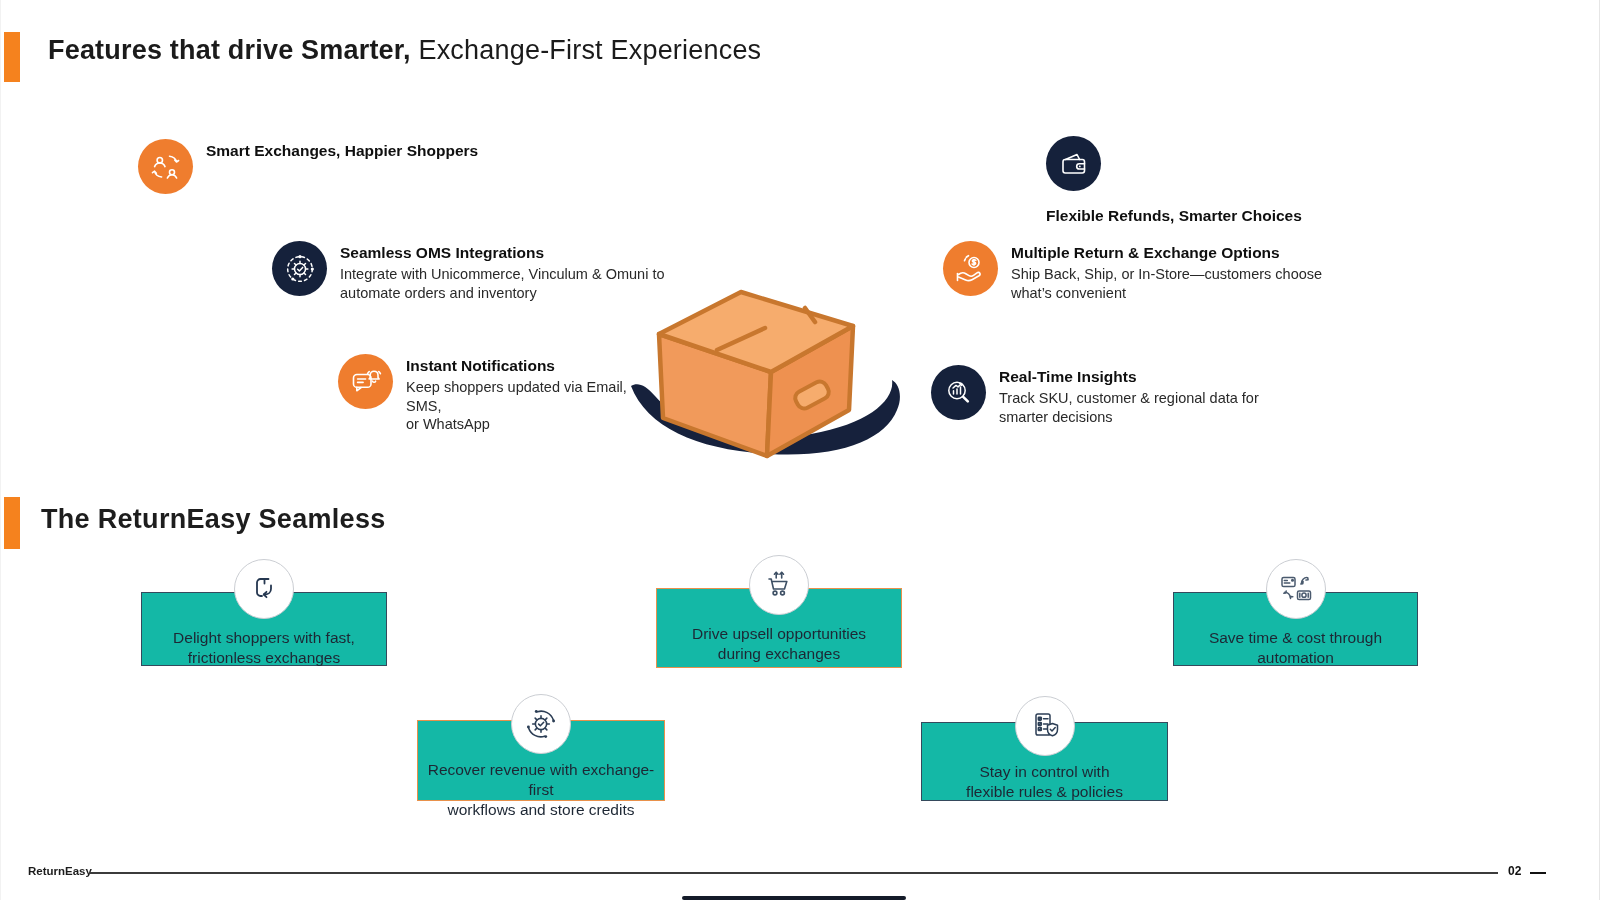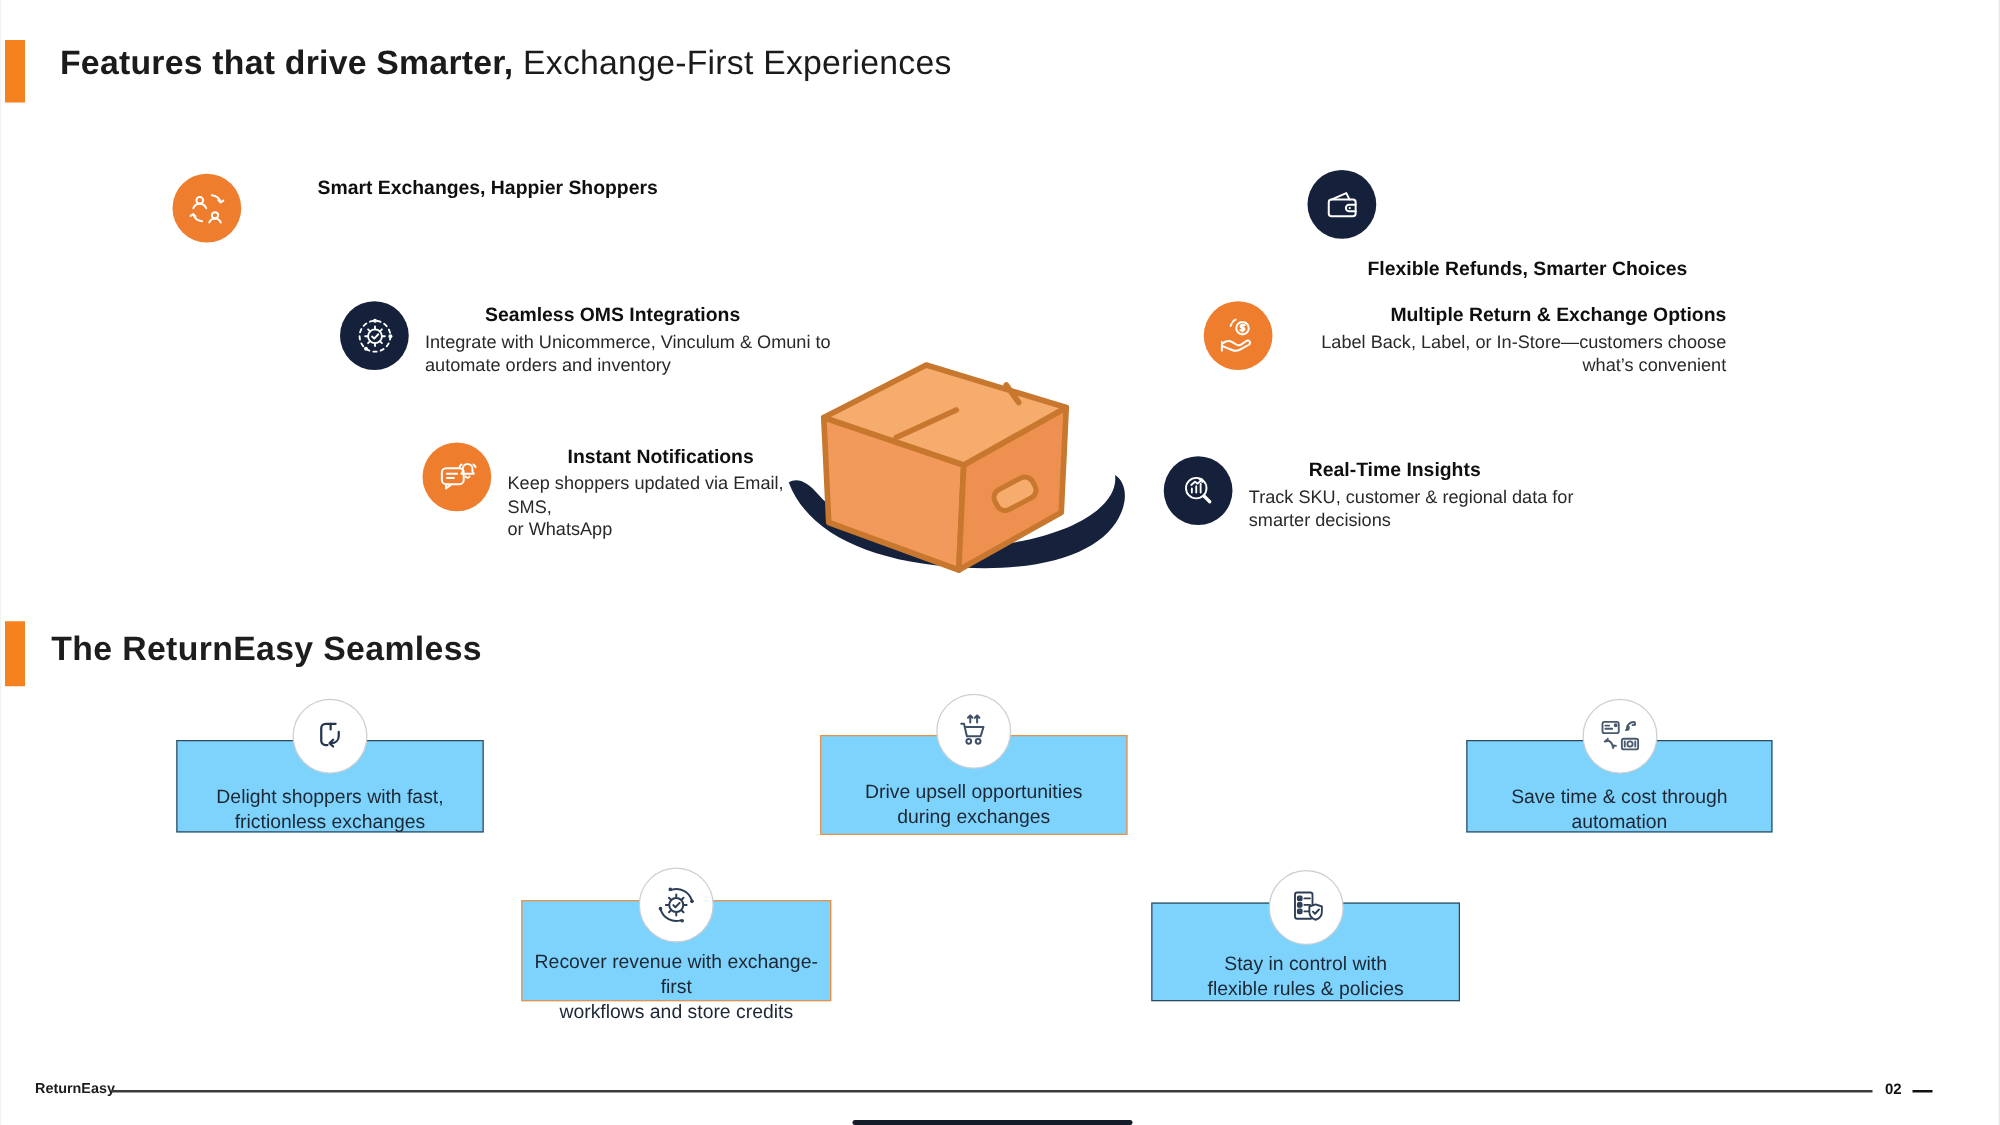--- a/index.html
+++ b/index.html
@@ -30,26 +30,26 @@
   }
   
   .feature { position:absolute; display:flex; gap:13px; }
   .fe-circle {
     flex:0 0 auto; width:55px; height:55px; border-radius:50%;
     display:flex; align-items:center; justify-content:center;
   }
   .fe-circle.orange { background:#EF7D2E; }
   .fe-circle.navy   { background:#15213B; }
   .fe-text { padding-top:3px; }
-  .fe-title { font-size:15.5px; font-weight:700; color:#0f0f0f; margin-bottom:3px;margin-left:48px; }
+  .fe-title { font-size:15.5px; font-weight:700; color:#0f0f0f; margin-bottom:3px; }
   .fe-desc  { font-size:14.5px; color:#292929; line-height:1.28; white-space:pre-line; }
   
   .illus { position:absolute; left:598px; top:278px; width:320px; height:190px; }
   
-  .adv-box { position:absolute; background:#7dd3fc; }
+  .adv-box { position:absolute; background:#14b8a6; }
   .adv-box.navy   { border:1.6px solid #35495C; }
   .adv-box.orange { border:1.6px solid #E8914B; }
   .adv-circle {
     position:absolute; left:50%; transform:translateX(-50%);
     width:60px; height:60px; border-radius:50%;
     background:#fff; border:1px solid #cbced3;
     display:flex; align-items:center; justify-content:center;
   }
   .row1 .adv-circle { top:-34px; }
   .row2 .adv-circle { top:-27px; }
@@ -135,33 +135,33 @@
         <rect x="6" y="12.5" width="21.5" height="13.5" rx="2.2"></rect>
         <path d="M27.5 16.8h-5.2a2.6 2.6 0 000 5.2h5.2"></path>
         <circle cx="22.8" cy="19.4" r="0.9" fill="#fff" stroke="none"></circle>
       </svg>
     </div>
     <div class="fe-text">
       <div class="fe-title">Flexible Refunds, Smarter Choices</div>
     </div>
   </div>
 
-  <div class="feature" style="left:962px; top:241px;text-align:right;">
+  <div class="feature" style="left:942px; top:241px;">
     <div class="fe-circle orange">
       <svg width="36" height="36" viewBox="0 0 36 36" fill="none" stroke="#fff" stroke-width="1.6" stroke-linecap="round" stroke-linejoin="round">
         <circle cx="21" cy="11.5" r="5"></circle>
         <path d="M21 8.7v5.6M19.2 13c.5.7 2.8.8 3.3-.2.4-1-.6-1.4-1.5-1.6-.9-.2-1.9-.6-1.5-1.6.5-1 2.8-.9 3.3-.2"></path>
         <path d="M13.2 6.4a8 8 0 012.3-1.7M11.5 9.8a9 9 0 01.9-2"></path>
         <path d="M5.5 23.5c2.6-2 5-2.2 7.3-.8l3.2 1.9c1.4.8 3.2.7 4.5-.3l3.5-2.5c1-.7 2.2-.5 2.8.4.5.9.2 2-.8 2.6l-7 3.9c-2 1.1-4.3 1.2-6.4.3l-7.1-2.9"></path>
         <path d="M4.5 22.5v7"></path>
       </svg>
     </div>
     <div class="fe-text">
       <div class="fe-title">Multiple Return &amp; Exchange Options</div>
-      <div class="fe-desc" style="width:350px">Label Back, Label, or In-Store—customers choose
+      <div class="fe-desc" style="width:350px">Ship Back, Ship, or In-Store—customers choose
 what’s convenient</div>
     </div>
   </div>
 
   <div class="feature" style="left:930px; top:365px;">
     <div class="fe-circle navy">
       <svg width="34" height="34" viewBox="0 0 34 34" fill="none" stroke="#fff" stroke-width="1.5" stroke-linecap="round" stroke-linejoin="round">
         <circle cx="15" cy="14.5" r="8.2"></circle>
         <path d="M11.5 18v-3.2M15 18v-5M18.5 18v-7"></path>
         <path d="M11 12l3-2.6 2 1.5 3.4-3"></path>

